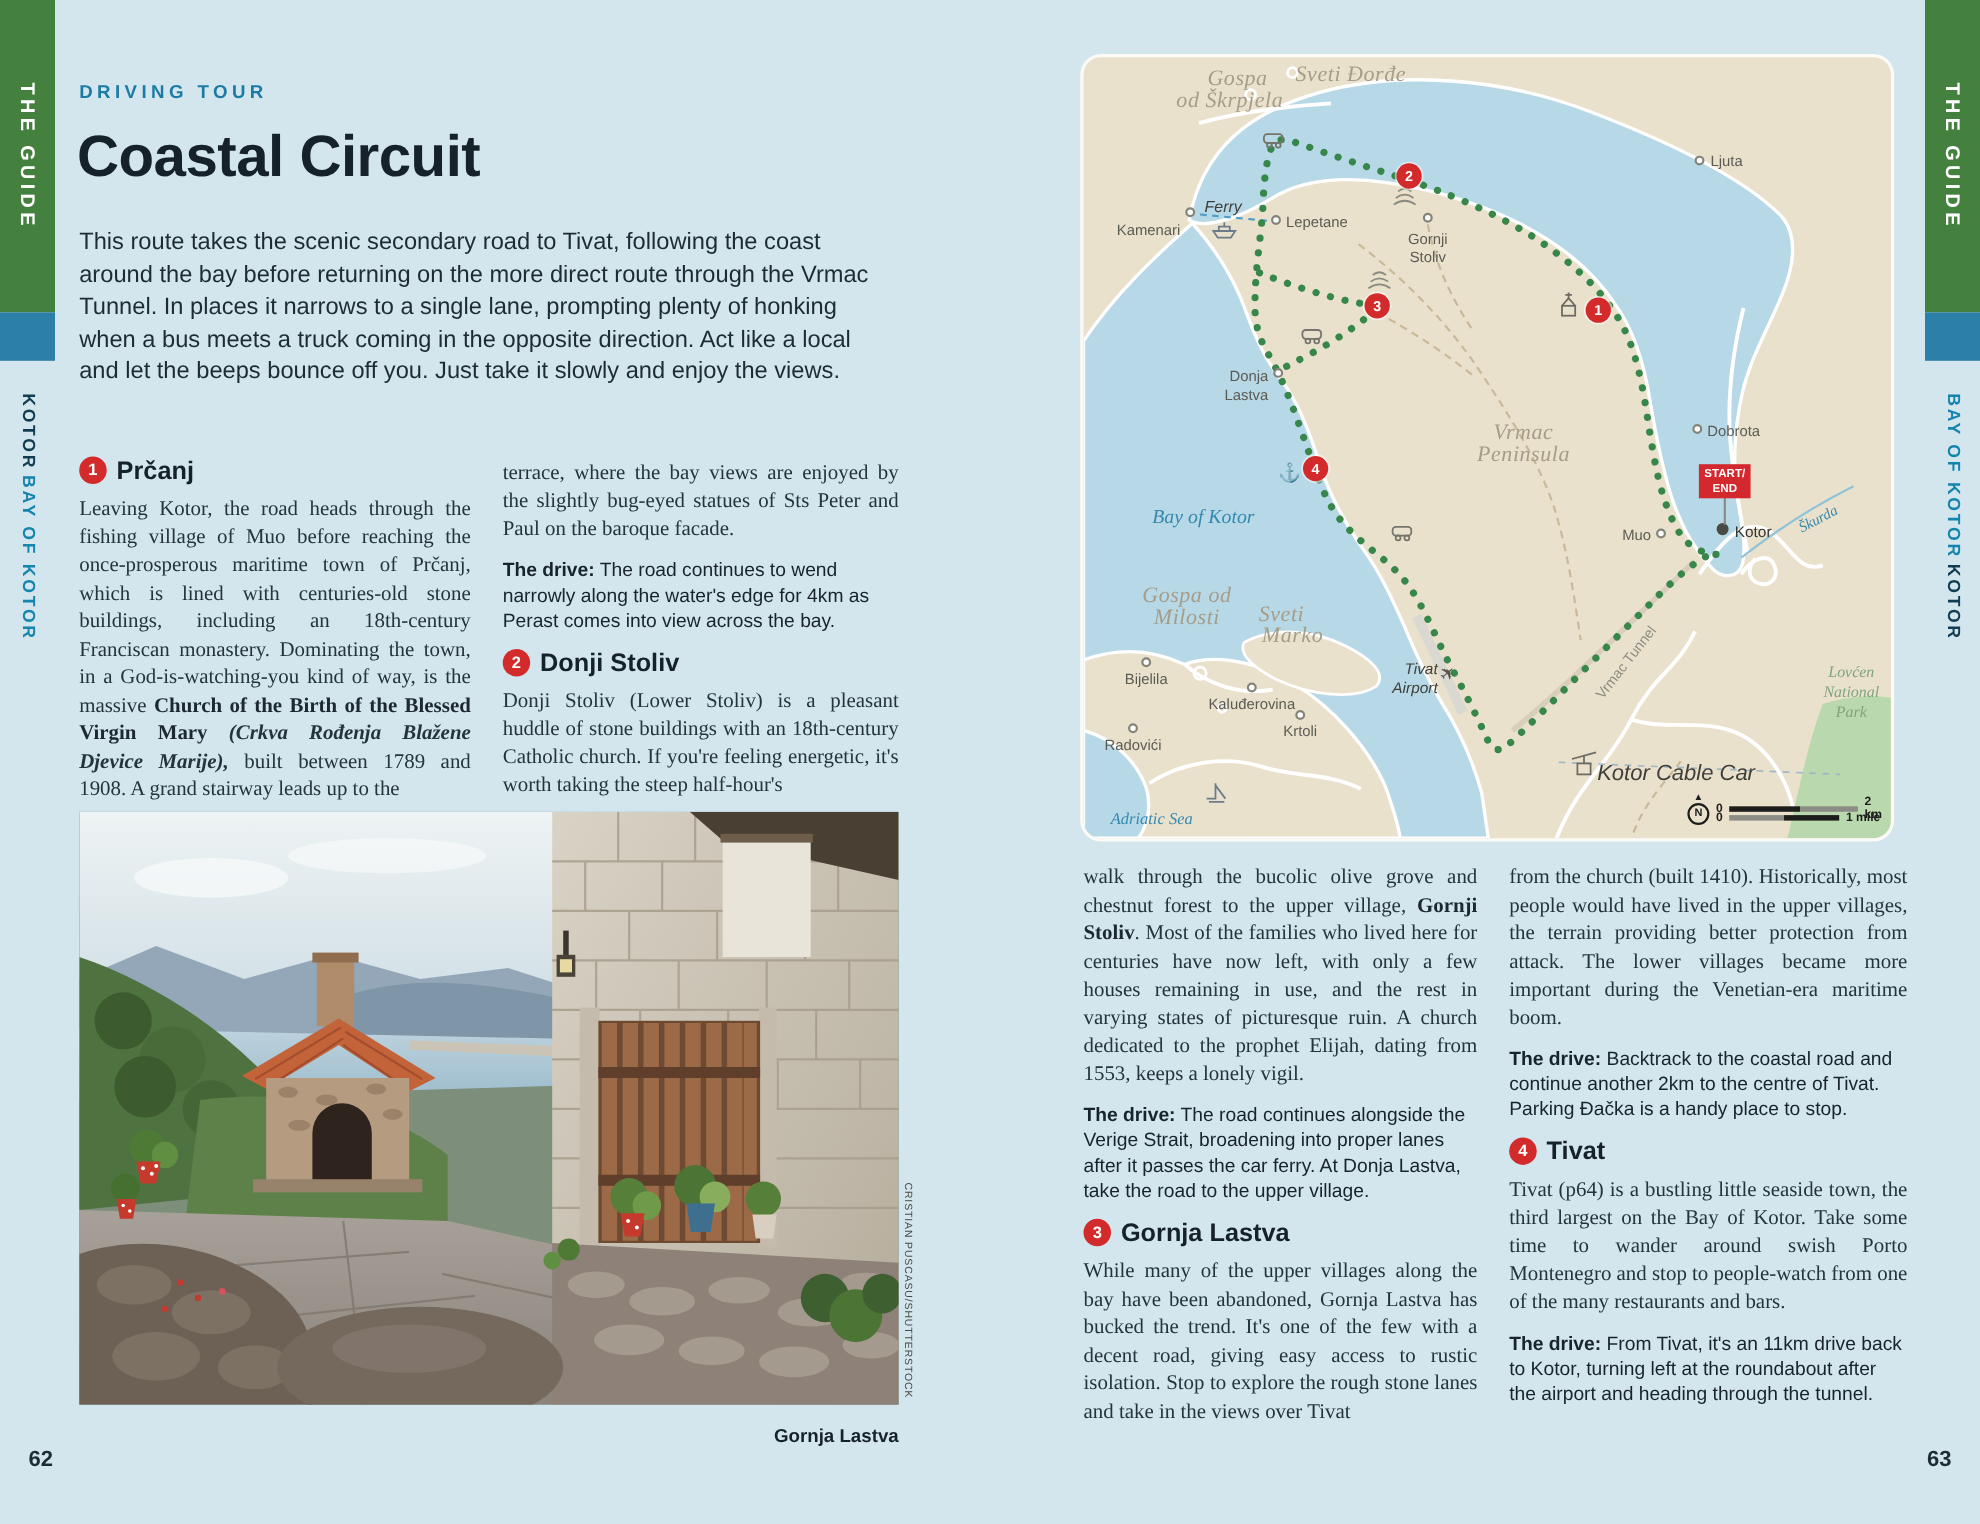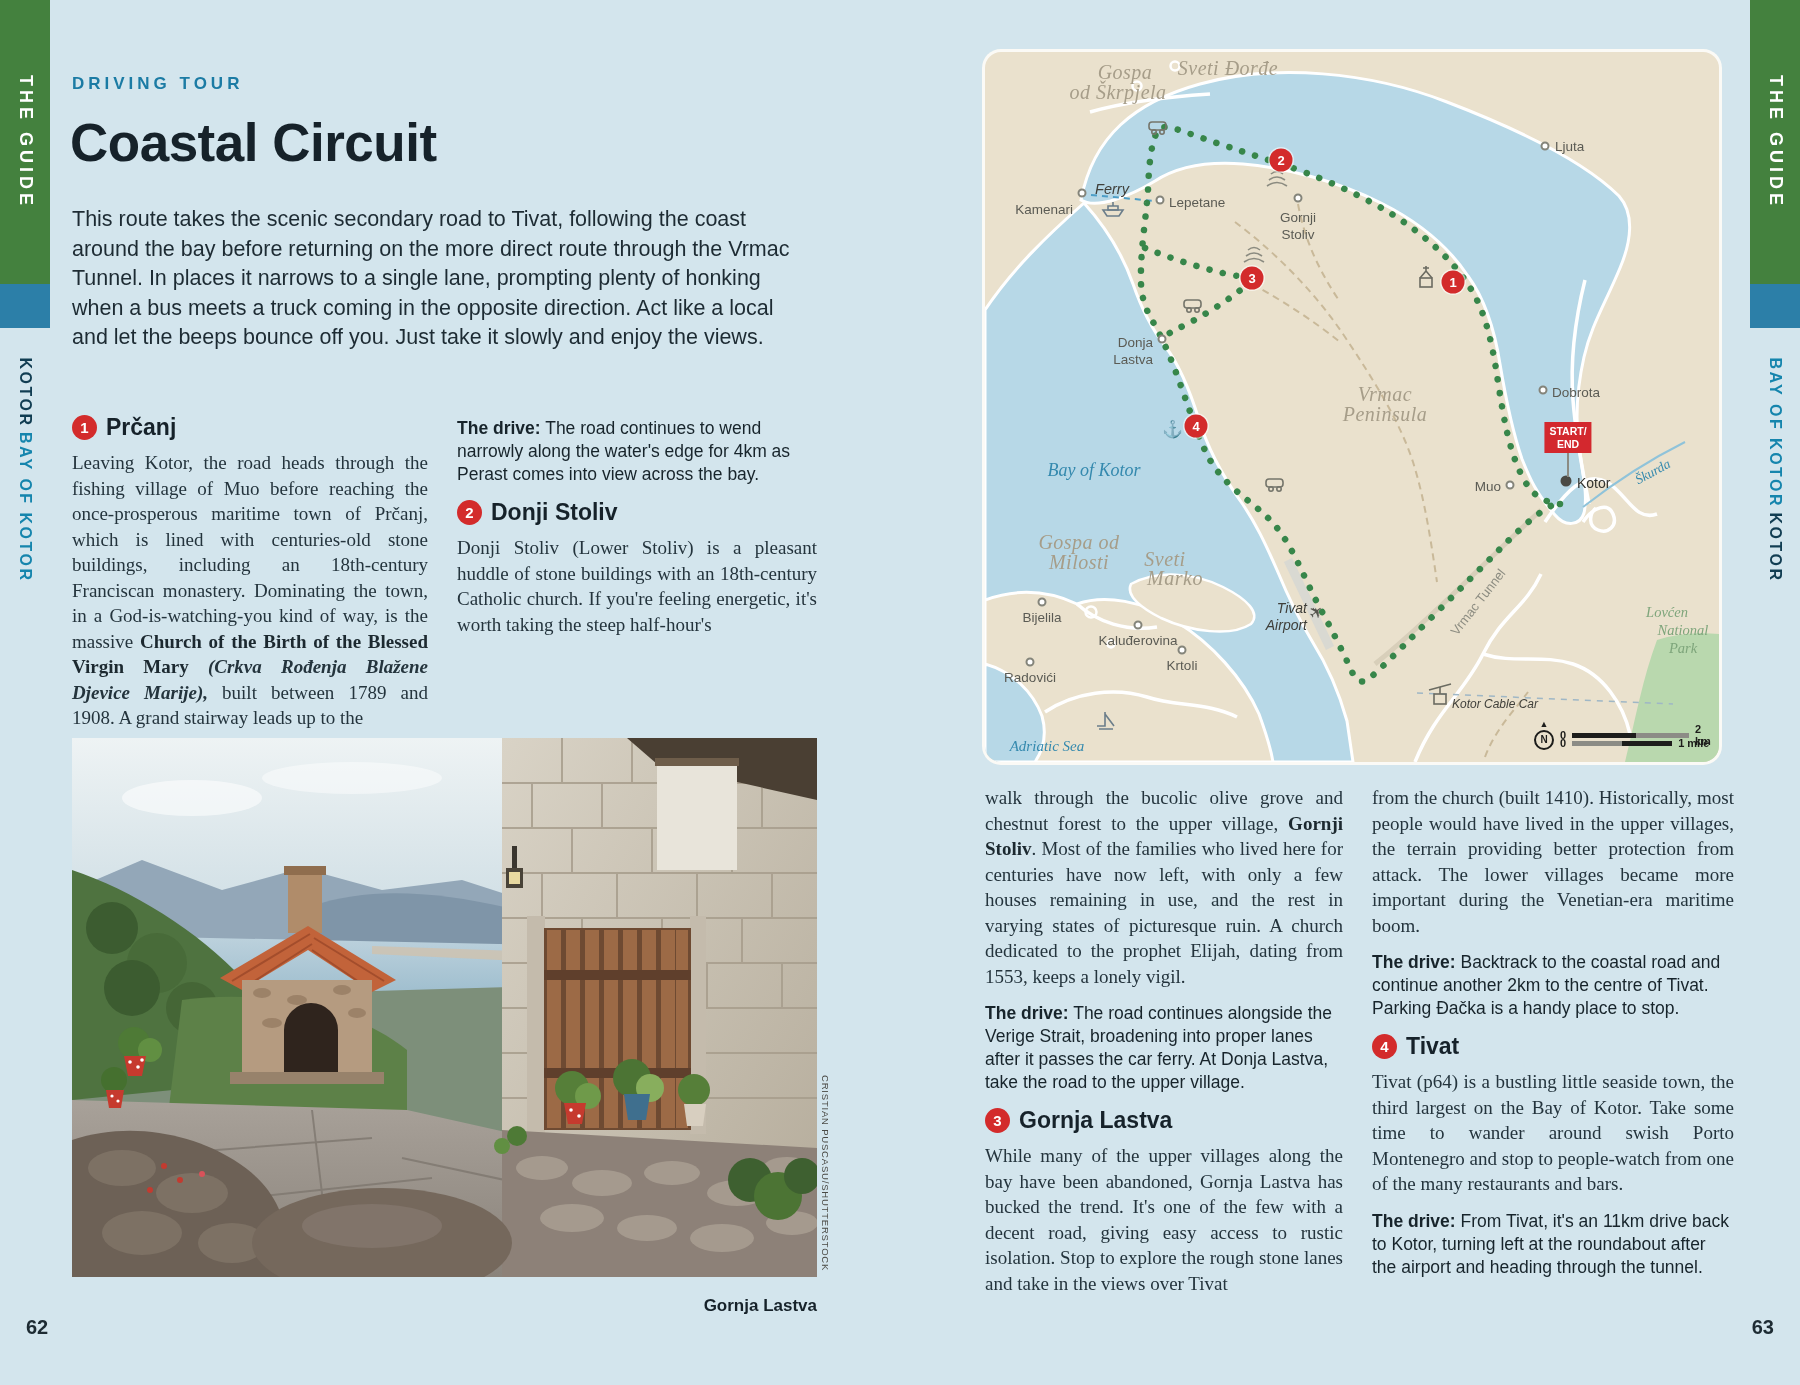--- a/index.html
+++ b/index.html
@@ -82,20 +82,21 @@
 
 <div class="col" style="left:72px;top:414px;width:356px;">
   <h3 class="sec-h">
       <span class="numc">1</span>
       <span>Prčanj</span>
     </h3>
   <p class="serifp"><span>Leaving Kotor, the road heads through the fishing village of Muo before reaching the once-prosperous maritime town of Prčanj, which is lined with centuries-old stone buildings, including an 18th-century Franciscan monastery. Dominating the town, in a God-is-watching-you kind of way, is the massive </span><b>Church of the Birth of the Blessed Virgin Mary</b><span class="bi"> (Crkva Rođenja Blažene Djevice Marije),</span><span> built between 1789 and 1908. A grand stairway leads up to the</span></p>
 </div>
 
 <div class="col" style="left:457px;top:417px;width:360px;">
+  <p class="serifp">terrace, where the bay views are enjoyed by the slightly bug-eyed statues of Sts Peter and Paul on the baroque facade.</p>
   <p class="drive"><strong>The drive:</strong><span> The road continues to wend narrowly along the water's edge for 4km as Perast comes into view across the bay.</span></p>
   <h3 class="sec-h">
       <span class="numc">2</span>
       <span>Donji Stoliv</span>
     </h3>
   <p class="serifp">Donji Stoliv (Lower Stoliv) is a pleasant huddle of stone buildings with an 18th-century Catholic church. If you're feeling energetic, it's worth taking the steep half-hour's</p>
 </div>
 
 <div class="photo">
   <svg class="base" width="745" height="539" viewBox="0 0 745 539">
@@ -386,24 +387,24 @@
   <div class="lbl area lc" style="left:94px;top:510px;">Milosti</div>
   <div class="lbl area lc" style="left:180px;top:507px;">Sveti</div>
   <div class="lbl area lc" style="left:190px;top:526px;">Marko</div>
   <div class="lbl lc" style="left:57px;top:565px;">Bijelila</div>
   <div class="lbl lc" style="left:153px;top:588px;">Kaluđerovina</div>
   <div class="lbl lc" style="left:197px;top:613px;">Krtoli</div>
   <div class="lbl lc" style="left:45px;top:625px;">Radovići</div>
   <div class="lbl ital le" style="left:322px;top:556px;font-size:14px;">Tivat</div>
   <div class="lbl ital le" style="left:322px;top:573px;font-size:14px;">Airport</div>
   <div class="lbl rot-tunnel" style="left:493px;top:550px;">Vrmac Tunnel</div>
-  <div class="lbl park-lbl lc" style="left:682px;top:560px;">Lovćen</div>
+  <div class="lbl park-lbl lc" style="left:698px;top:560px;">Lovćen</div>
   <div class="lbl park-lbl lc" style="left:698px;top:578px;">National</div>
   <div class="lbl park-lbl lc" style="left:698px;top:596px;">Park</div>
-  <div class="lbl ital ls" style="left:467px;top:652px;font-size:12px;">Kotor Cable Car</div>
+  <div class="lbl ital ls" style="left:467px;top:652px;font-size:20px;">Kotor Cable Car</div>
   <div class="lbl water lc" style="left:62px;top:694px;">Adriatic Sea</div>
 
   <div class="ncomp"><span class="tri">▲</span><span class="ncirc">N</span></div>
   <div class="scalebar-row" style="left:575px;top:671px;">
     <span>0</span>
       <span class="bar1"></span>
       <span>2 km</span>
   </div>
   <div class="scalebar-row" style="left:575px;top:685px;">
     <span>0</span>

